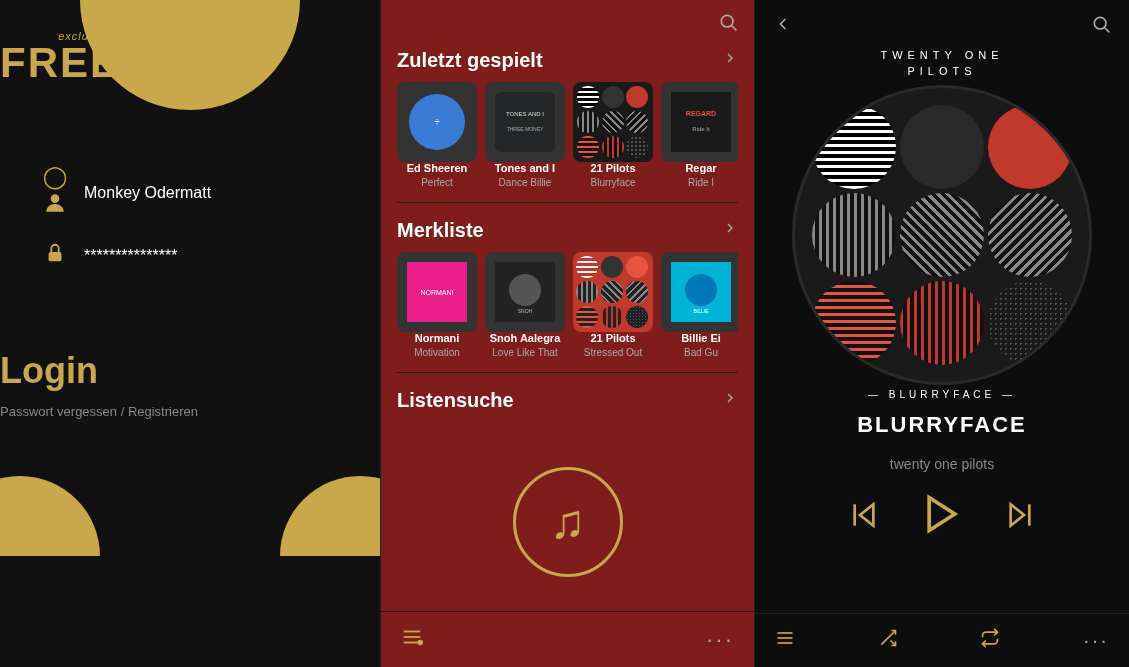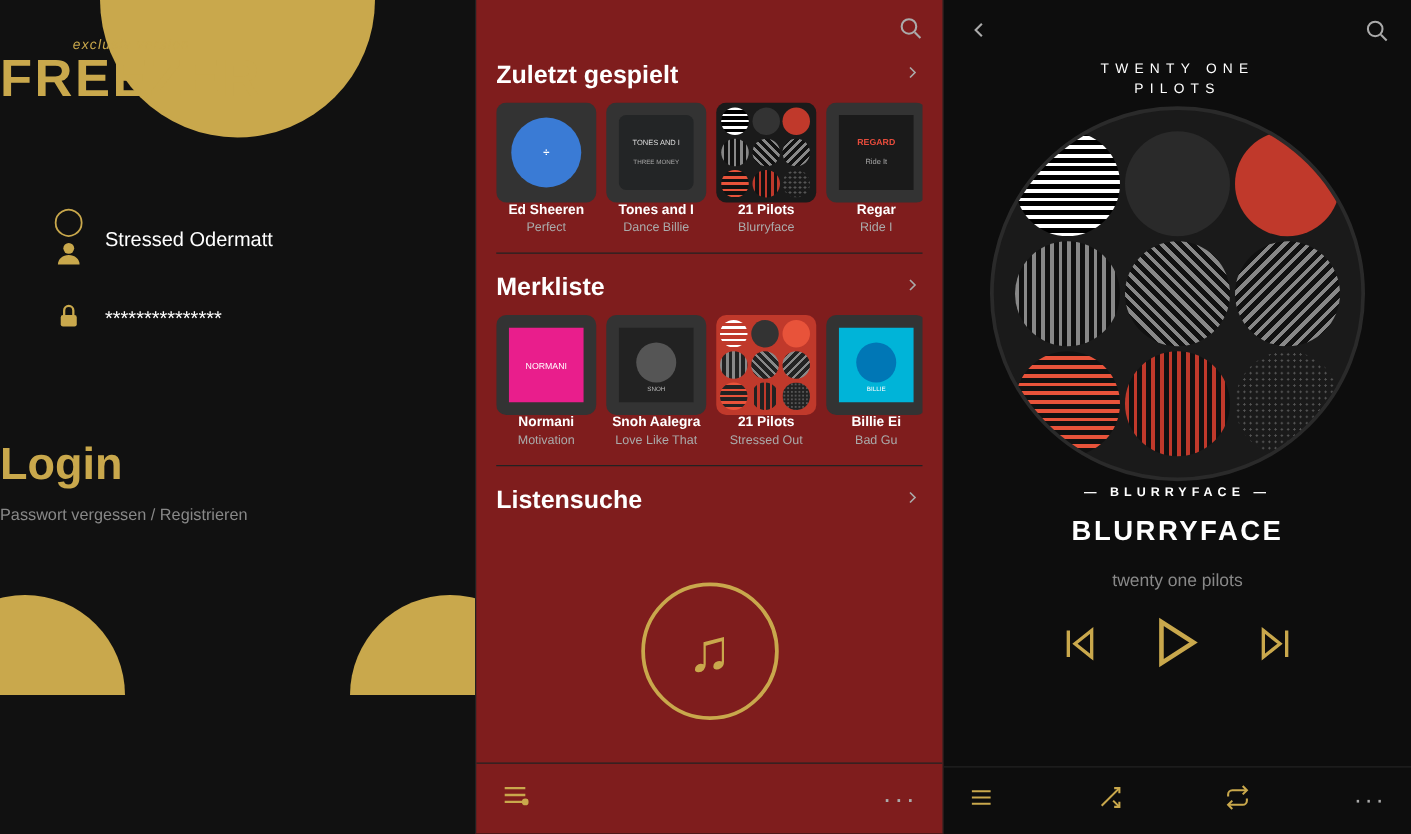--- a/index.html
+++ b/index.html
@@ -339,21 +339,21 @@
       position: absolute;
       top: 50%;
       transform: translateY(-50%);
     }
     .panel-player .album-label {
       text-align: center;
       margin-top: 4px;
       letter-spacing: 4px;
       color: #fff;
       font-size: 10px;
-      font-weight: 700;
+      font-weight: 400;
     }
     .panel-player .track-title {
       color: #fff;
       font-size: 22px;
       font-weight: 800;
       letter-spacing: 2px;
       text-align: center;
       margin-top: 12px;
     }
     .panel-player .track-artist {
@@ -408,21 +408,21 @@
   <div class="logo-area">
     <div class="logo-exclusive">exclusiv version</div>
     <div class="logo-title">FREEZER</div>
   </div>
   <div class="form-area">
     <div class="input-row">
       <span class="input-icon">◯<svg width="26" height="26" viewBox="0 0 24 24" fill="#C9A84C">
             <circle cx="12" cy="8" r="4"></circle>
             <path d="M4 20c0-4 3.6-7 8-7s8 3 8 7" fill="#C9A84C"></path>
           </svg></span>
-      <span class="input-value">Stressed Odermatt</span>
+      <span class="input-value">Monkey Odermatt</span>
     </div>
     <div class="input-row">
       <span class="input-icon"><svg width="22" height="22" viewBox="0 0 24 24" fill="#C9A84C">
             <rect x="5" y="11" width="14" height="10" rx="2" ry="2"></rect>
             <path d="M8 11V7a4 4 0 0 1 8 0v4" stroke="#C9A84C" stroke-width="2" fill="none"></path>
           </svg></span>
       <span class="input-value">***************</span>
     </div>
   </div>
   <div class="login-btn">

